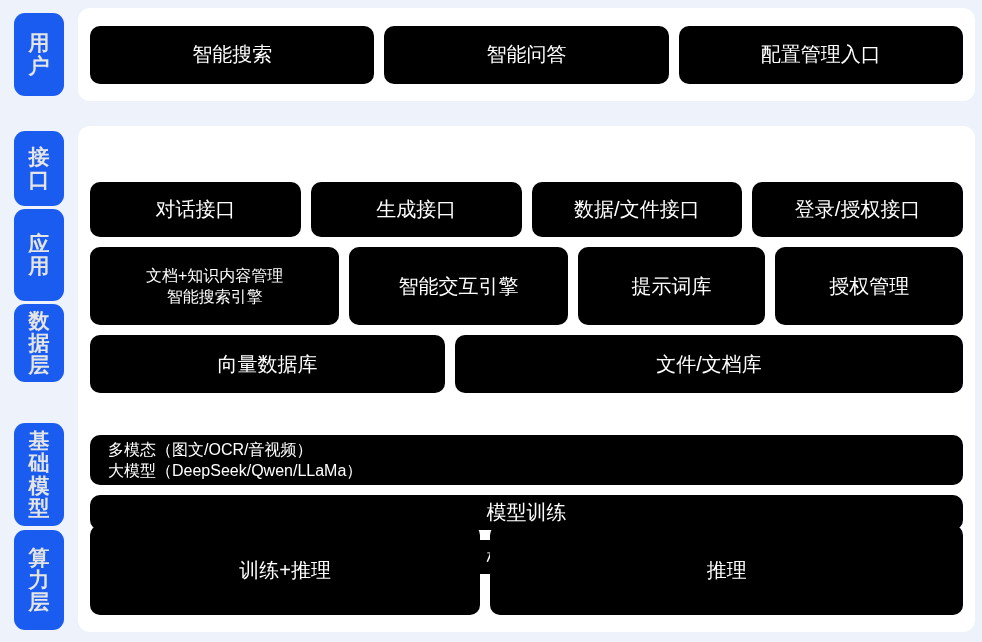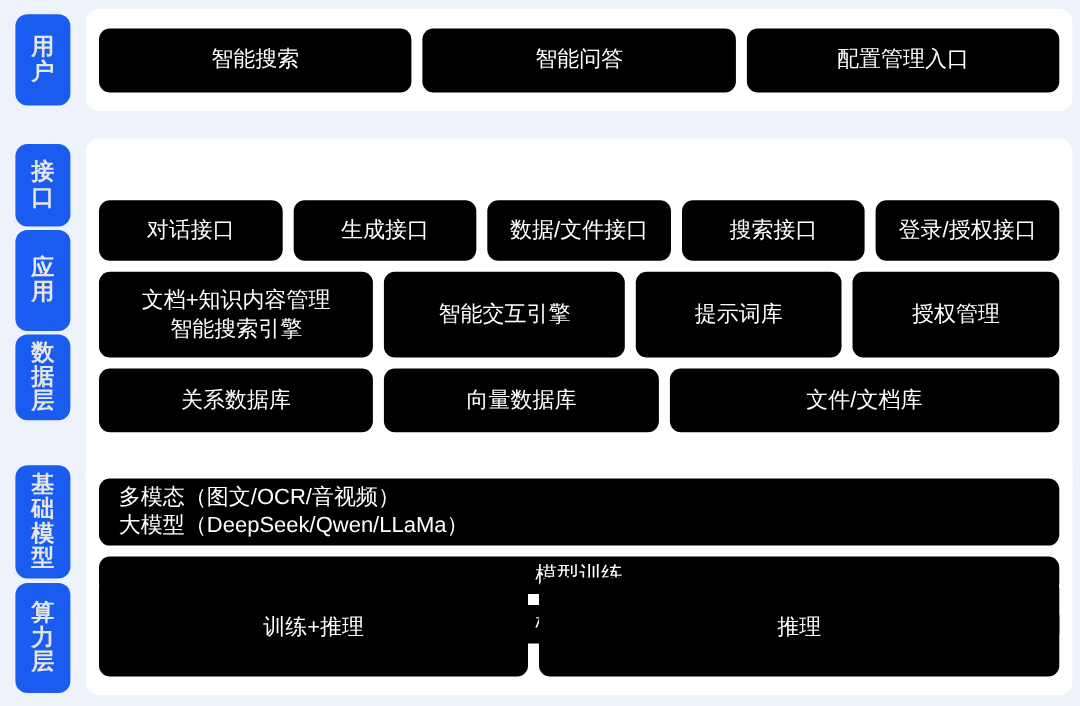--- a/index.html
+++ b/index.html
@@ -80,21 +80,21 @@
     font-size: 20px;
     line-height: 1.32;
     padding: 4px 8px;
     white-space: pre-line;
   }
   .box.left-text {
     justify-content: flex-start;
     text-align: left;
     padding-left: 18px;
   }
-  .box.tall { font-size: 20px; }
+  .box.tall { font-size: 16px; }
 </style>
 </head>
 <body>
 
 <div id="diagram">
 
   <div class="group" style="top:8px; height:93px;">
     <div class="row" style="height:58px;">
       <div class="box" style="flex:1 1 0;">智能搜索</div>
       <div class="box" style="flex:1 1 0;">智能问答</div>
@@ -104,34 +104,32 @@
   <div class="tab" style="top:13px; height:83px;">
     <span class="tab-label">用户</span>
   </div>
 
   <div class="group" style="top:126px; height:323px;">
 
     <div class="row" style="height:55px;">
       <div class="box" style="flex:1 1 0;">对话接口</div>
       <div class="box" style="flex:1 1 0;">生成接口</div>
       <div class="box" style="flex:1 1 0;">数据/文件接口</div>
-      <div class="box" style="flex:1 1 0;">搜索接口</div>
       <div class="box" style="flex:1 1 0;">登录/授权接口</div>
     </div>
 
     <div class="row" style="height:78px;">
       <div class="box tall" style="flex:1.36 1 0;">文档+知识内容管理
 智能搜索引擎</div>
       <div class="box" style="flex:1.18 1 0;">智能交互引擎</div>
       <div class="box" style="flex:1 1 0;">提示词库</div>
       <div class="box" style="flex:1 1 0;">授权管理</div>
     </div>
 
     <div class="row" style="height:58px;">
-      <div class="box" style="flex:1 1 0;">关系数据库</div>
       <div class="box" style="flex:1 1 0;">向量数据库</div>
       <div class="box" style="flex:1.45 1 0;">文件/文档库</div>
     </div>
   </div>
   <div class="tab" style="top:131px; height:75px;">
     <span class="tab-label">接口</span>
   </div>
   <div class="tab" style="top:209px; height:92px;">
     <span class="tab-label">应用</span>
   </div>

